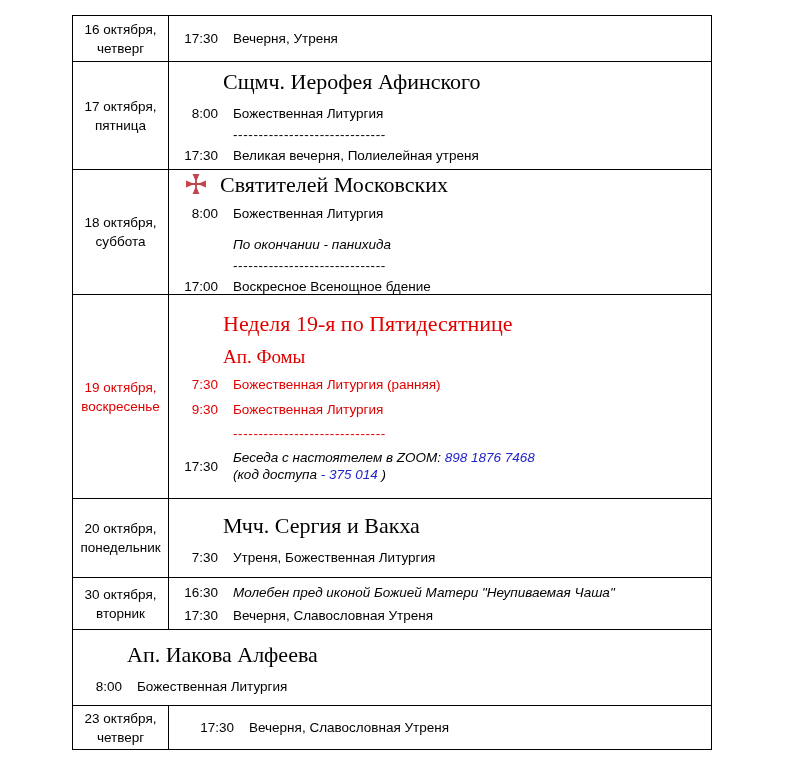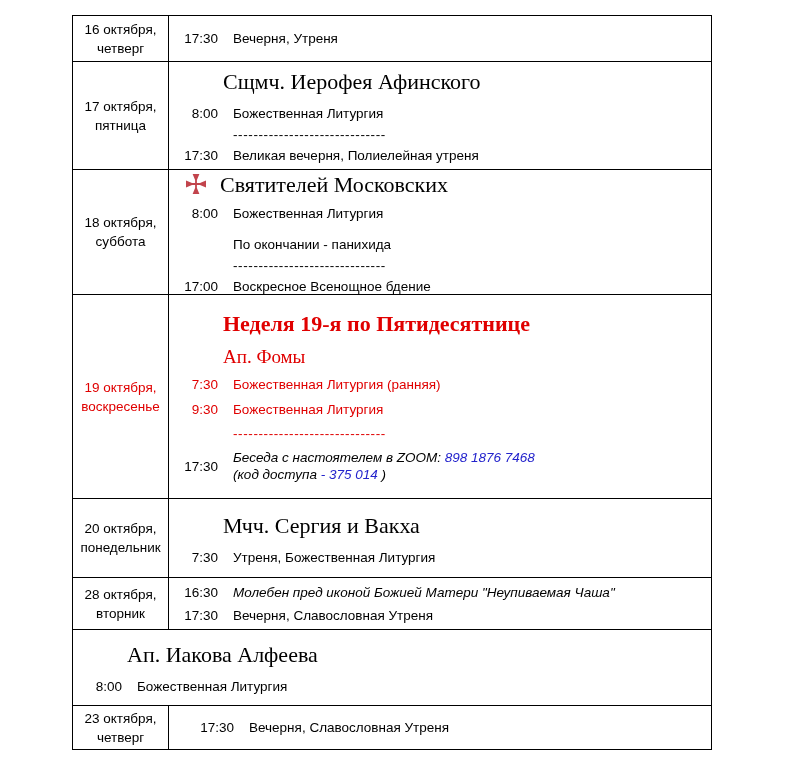--- a/index.html
+++ b/index.html
@@ -25,33 +25,33 @@
   .content-cell {
     flex:1; display:flex; flex-direction:column; justify-content:center;
     padding:2px 6px 2px 0; box-sizing:border-box; overflow:hidden;
   }
   .entry { margin:3px 0; }
   .title {
     font-family:"Liberation Serif", serif; font-size:22px; line-height:27px;
     display:flex; align-items:center; margin:4px 0;
   }
   .title.pad { padding-left:54px; }
-  .title.red-bold { color:var(--red); font-weight:bold; }
+  .title.red-bold { color:var(--red); font-weight:normal; }
   .row-3 .entry { margin:4px 0; }
   .row-4 .title, .row-6 .title, .row-1 .title { margin-bottom:7px; }
   .cross-wrap { width:20px; height:20px; margin:0 14px 0 17px; display:inline-flex; flex:0 0 20px; }
   .subtitle {
     font-family:Liberation Serif, serif; font-size:19px; line-height:23px;
     color:var(--red); padding-left:54px; margin:2px 0 6px;
   }
   .service { display:flex; font-size:13.5px; line-height:17px; }
   .service.red { color:var(--red); }
   .time { flex:0 0 49px; width:49px; text-align:right; }
   .svc-body { margin-left:15px; }
-  .svc-note { margin-top:14px; }
+  .svc-note { font-style:italic; margin-top:14px; }
   .italic { font-style:italic; }
   .dashes { padding-left:64px; font-size:13.5px; line-height:15px; letter-spacing:0.6px; margin:2px 0; }
   .dashes.red { color:var(--red); }
   .service.rich { align-items:center; }
   .rich-line { line-height:17.5px; }
   .blue { color:var(--blue); }
 </style>
 </head>
 <body style="background: rgb(255, 255, 255); color: rgb(0, 0, 0);">
 
@@ -169,21 +169,21 @@
         <div class="entry service">
           <div class="time">7:30</div>
           <div class="svc-body">
             <div class="svc-text">Утреня, Божественная Литургия</div>
           </div>
         </div>
       </div>
     </div>
     <div class="row row-5">
       <div class="date-cell">
-        <div class="date-line">28 октября,</div>
+        <div class="date-line">30 октября,</div>
         <div class="date-line">вторник</div>
       </div>
       <div class="content-cell">
         <div class="entry service">
           <div class="time">16:30</div>
           <div class="svc-body">
             <div class="svc-text italic">Молебен пред иконой Божией Матери "Неупиваемая Чаша"</div>
           </div>
         </div>
         <div class="entry service">

